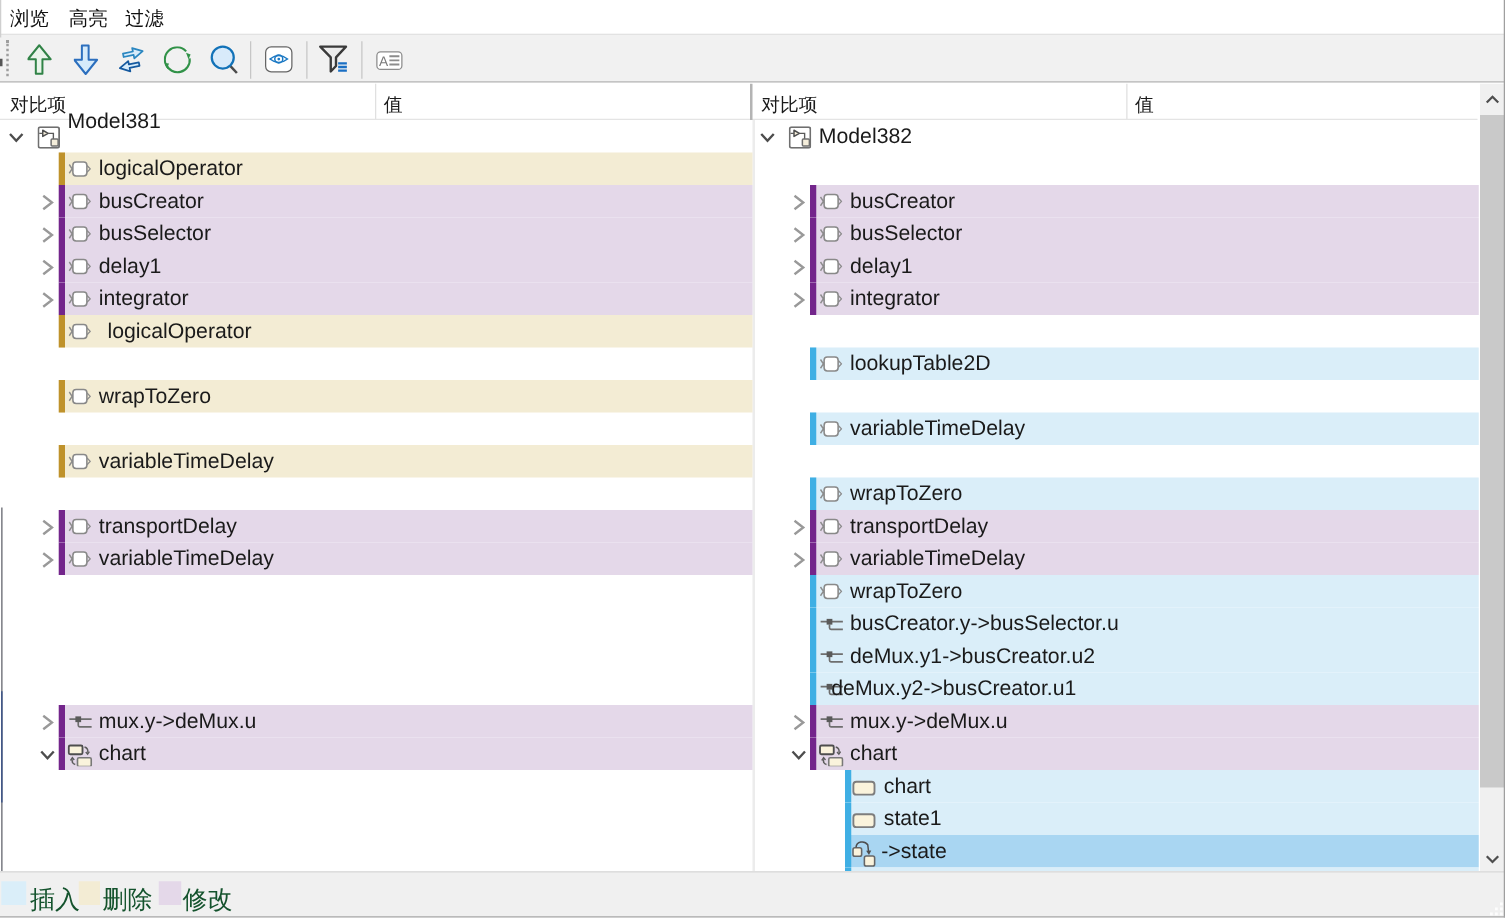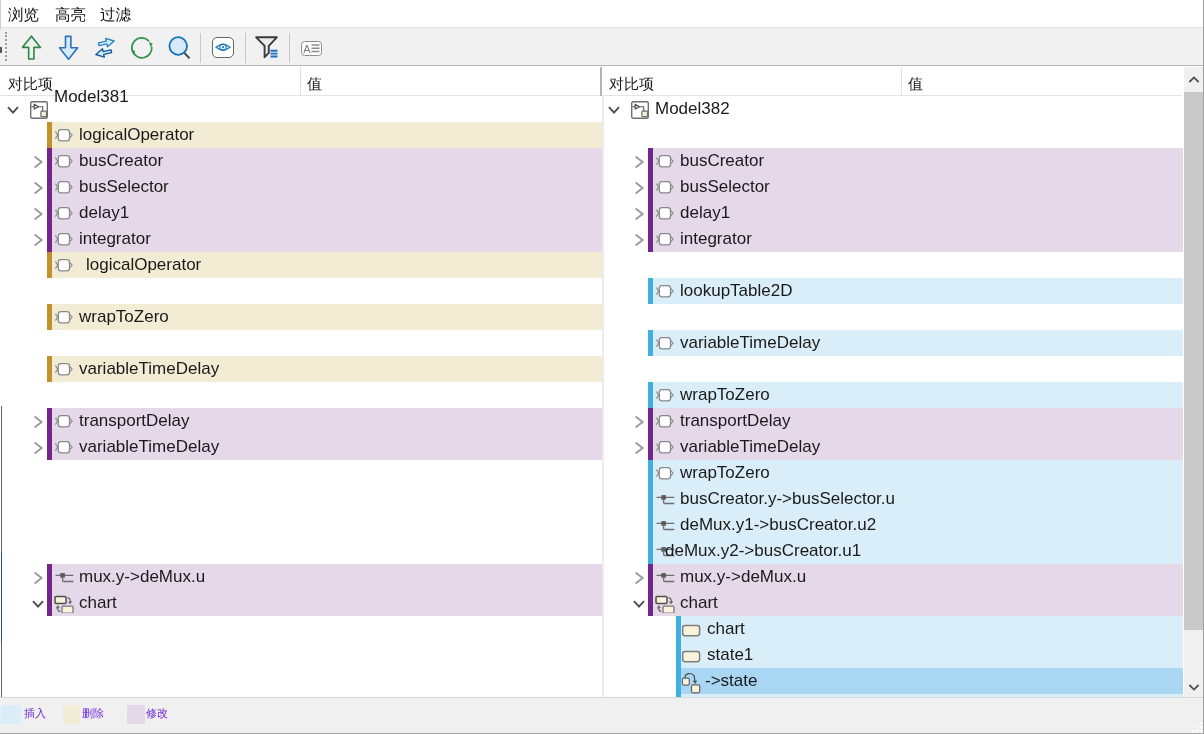--- a/index.html
+++ b/index.html
@@ -3,21 +3,21 @@
 <style>
 * { margin:0; padding:0; box-sizing:border-box; }
 html,body { width:1204px; height:734px; overflow:hidden; background:#fff;
   font-family:"Liberation Sans",sans-serif; }
 .abs { position:absolute; }
 .row { position:absolute; height:26px; }
 .t { position:absolute; height:26px; line-height:26px; font-size:17px; color:#1a1a1a; white-space:nowrap; }
 .ic { position:absolute; }
 .hdr { position:absolute; font-size:15px; color:#1a1a1a; }
 .menu { position:absolute; top:5px; font-size:15.5px; color:#111; }
-.leg { position:absolute; top:706px; font-size:11px; color:#6d28d9; }
+.leg { position:absolute; top:706px; font-size:20px; color:#14532d; }
 </style></head>
 <body>
 
 <div class="abs" style="left:0;top:0;width:1204px;height:27px;background:#fff"></div>
 <div class="menu" style="left:8px">浏览</div>
 <div class="menu" style="left:55px">高亮</div>
 <div class="menu" style="left:100px">过滤</div>
 
 <div class="abs" style="left:0;top:27px;width:1204px;height:39px;background:#f1f1f1;border-top:1px solid #e2e2e2;border-bottom:1px solid #b5b5b5"></div>
 <div class="abs" style="left:5px;top:32px;width:0;height:29px;border-left:2px dotted #9e9e9e"></div>

